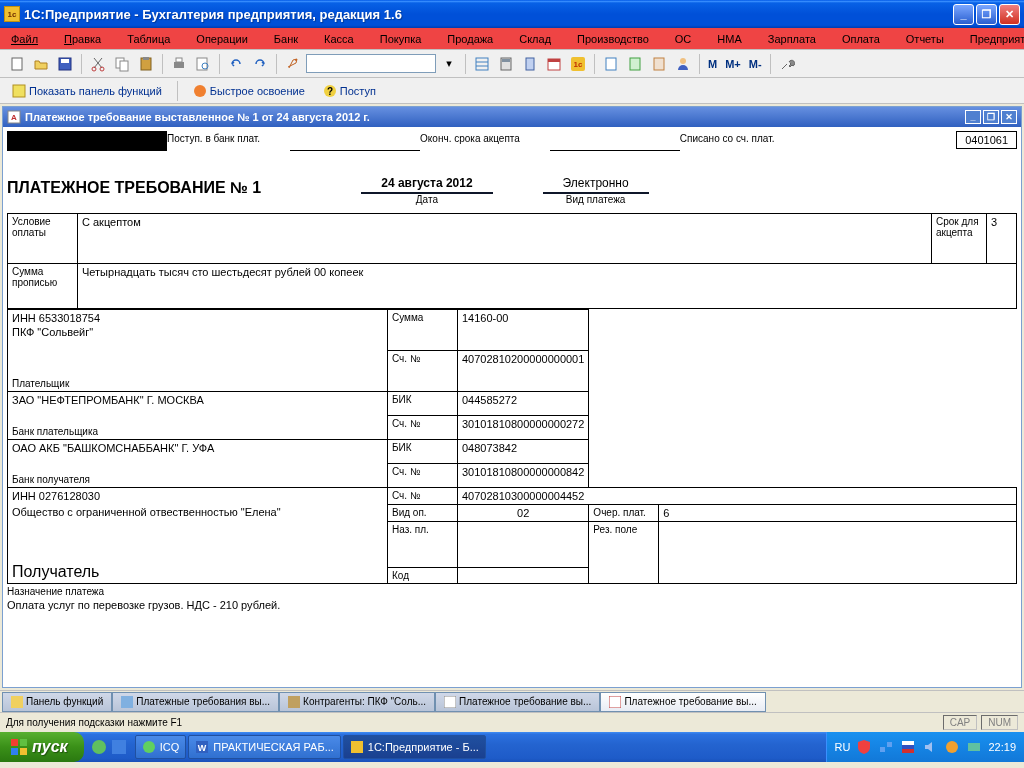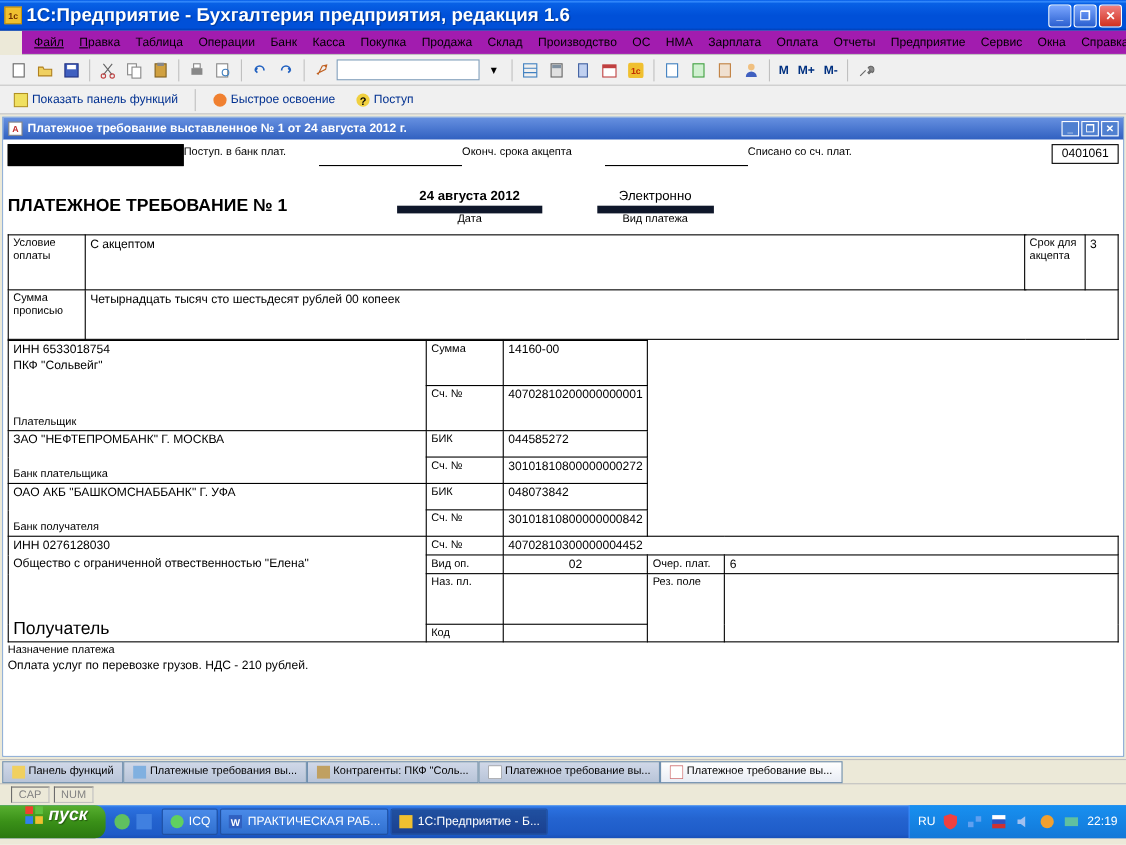--- a/index.html
+++ b/index.html
@@ -1,24 +1,24 @@
 <!DOCTYPE html>
 <html><head>
 <meta charset="utf-8">
 <style>
 * { margin: 0; padding: 0; box-sizing: border-box; }
 body { font-family: Tahoma, Arial, sans-serif; font-size: 11px; background: #ece9d8; overflow: hidden; width: 1024px; height: 768px; }
 .titlebar { background: linear-gradient(to bottom, #0058e6 0%, #3a90ff 6%, #0861e6 10%, #0050d8 50%, #0050d8 90%, #003cb0 100%); height: 28px; display: flex; align-items: center; padding: 0 4px; color: white; }
 .titlebar-icon { width: 16px; height: 16px; background: #f0c030; margin-right: 4px; border: 1px solid #c09010; font-size: 8px; display: flex; align-items: center; justify-content: center; color: #703000; font-weight: bold; }
-.titlebar-text { flex: 1; font-weight: bold; font-size: 17px; text-shadow: 1px 1px 1px rgba(0,0,0,0.3); }
+.titlebar-text { flex: 1; font-weight: bold; font-size: 13px; text-shadow: 1px 1px 1px rgba(0,0,0,0.3); }
 .window-buttons { display: flex; gap: 2px; }
 .win-btn { width: 21px; height: 21px; border: 1px solid #fff; border-radius: 3px; display: flex; align-items: center; justify-content: center; font-size: 11px; color: white; font-weight: bold; }
 .win-btn.min, .win-btn.max { background: linear-gradient(to bottom, #7ba7ff, #2a5fd0); }
 .win-btn.close { background: linear-gradient(to bottom, #f08080, #d03020); }
-.menubar { background: #a21caf; height: 22px; display: flex; align-items: center; padding: 0 6px; border-bottom: 1px solid #c0c0c0; gap: 4px; margin-left: 20px; }
+.menubar { background: #ef4444; height: 22px; display: flex; align-items: center; padding: 0 6px; border-bottom: 1px solid #c0c0c0; gap: 16px; }
 .menu-item { padding: 2px 5px; cursor: pointer; }
 .menu-item u { text-decoration: underline; }
 .toolbar { background: #f0f0f0; height: 28px; display: flex; align-items: center; padding: 0 6px; border-bottom: 1px solid #c0c0c0; gap: 2px; }
 .tb-sep { width: 1px; height: 20px; background: #c0c0c0; margin: 0 3px; }
 .tb-btn { width: 22px; height: 22px; display: flex; align-items: center; justify-content: center; border: 1px solid transparent; cursor: pointer; }
 .tb-input { height: 19px; border: 1px solid #7f9db9; background: white; padding: 0 3px; font-size: 11px; }
 .toolbar2 { background: #f0f0f0; height: 26px; display: flex; align-items: center; padding: 0 6px; border-bottom: 1px solid #c0c0c0; gap: 6px; }
 .link-btn { color: #003090; padding: 2px 6px; cursor: pointer; display: flex; align-items: center; gap: 3px; }
 .doc-window { margin: 2px; border: 1px solid #7ba0d0; background: white; }
 .doc-titlebar { background: linear-gradient(to bottom, #6690e0, #3060c0); height: 20px; display: flex; align-items: center; padding: 0 4px; color: white; font-weight: bold; }
@@ -27,34 +27,34 @@
 .doc-content { background: white; padding: 4px; height: 560px; overflow: auto; }
 .doc-form { font-size: 11px; }
 .top-row { display: flex; gap: 30px; margin-bottom: 2px; }
 .field-group { display: flex; flex-direction: row; }
 .field-box { border: 1px solid #000; height: 20px; min-width: 120px; background: white; }
 .field-box.black { background: #000; }
 .field-label { font-size: 10px; padding-top: 2px; }
 .form-title { font-size: 16px; font-weight: bold; margin: 8px 0; }
 .header-line { display: flex; align-items: flex-end; gap: 20px; margin-bottom: 8px; }
 .date-block { display: flex; flex-direction: column; align-items: center; }
-.date-val { border-bottom: 7px solid #0f172a; padding: 0 20px 2px; font-weight: bold; font-size: 12px; }
+.date-val { border-bottom: 2px solid #0f172a; padding: 0 20px 2px; font-weight: bold; font-size: 12px; }
 .date-lbl { font-size: 10px; }
 .main-table { border-collapse: collapse; width: 100%; }
 .main-table td { border: 1px solid #000; padding: 2px 4px; font-size: 11px; vertical-align: top; }
 .main-table .lbl { width: 70px; font-size: 10px; }
 .code-box { border: 1px solid #000; padding: 2px 8px; display: inline-block; }
 .tabs-bar { background: #ece9d8; height: 22px; display: flex; align-items: center; border-top: 1px solid #c0c0c0; padding: 0 2px; gap: 0; }
 .tab { height: 20px; padding: 2px 8px; background: linear-gradient(to bottom, #d0d8e8, #b8c4d8); border: 1px solid #7090b0; font-size: 10px; display: flex; align-items: center; gap: 3px; cursor: pointer; max-width: 170px; overflow: hidden; white-space: nowrap; justify-content: space-between; }
 .tab.active { background: linear-gradient(to bottom, #fff, #e8ecf4); }
 .statusbar { background: #ece9d8; height: 20px; display: flex; align-items: center; padding: 0 6px; border-top: 1px solid #c0c0c0; font-size: 10px; }
 .status-text { flex: 1; }
 .status-ind { border: 1px inset #c0c0c0; padding: 1px 6px; margin-left: 4px; color: #808080; }
 .taskbar { background: linear-gradient(to bottom, #3f8cf3 0%, #2b71e0 8%, #2464d0 40%, #1e5bc8 88%, #1850b8 100%); height: 30px; display: flex; align-items: center; }
-.start-btn { background: linear-gradient(to bottom, #58b030 0%, #3a9018 50%, #2a7810 100%); height: 30px; padding: 0 16px 0 22px; color: white; font-weight: bold; font-style: italic; font-size: 16px; display: flex; align-items: flex-start; border-radius: 0 10px 10px 0; cursor: pointer; text-shadow: 1px 1px 1px rgba(0,0,0,0.4); }
+.start-btn { background: linear-gradient(to bottom, #58b030 0%, #3a9018 50%, #2a7810 100%); height: 30px; padding: 0 16px 0 10px; color: white; font-weight: bold; font-style: italic; font-size: 16px; display: flex; align-items: center; border-radius: 0 10px 10px 0; cursor: pointer; text-shadow: 1px 1px 1px rgba(0,0,0,0.4); }
 .task-item { height: 24px; margin: 0 1px; padding: 0 6px; background: linear-gradient(to bottom, #4a8ae8, #3070d0); border: 1px solid #2050a0; color: white; font-size: 11px; display: flex; align-items: center; gap: 4px; cursor: pointer; max-width: 160px; overflow: hidden; white-space: nowrap; border-radius: 2px; }
 .task-item.active { background: linear-gradient(to bottom, #2050a0, #1a4090); }
 .tray { background: linear-gradient(to bottom, #1890f0, #1278d8); height: 30px; padding: 0 8px; display: flex; align-items: center; gap: 6px; color: white; font-size: 11px; margin-left: auto; border-left: 1px solid #3a90ff; }
 .tray-icon { width: 16px; height: 16px; }
 .qlaunch { display: flex; gap: 2px; padding: 0 6px; }
 .ql-icon { width: 18px; height: 18px; }
 svg { display: block; }
 </style>
 </head>
 <body>
@@ -408,20 +408,21 @@
     </div>
   <div class="tab active">
       <svg width="12" height="12">
         <rect width="12" height="12" fill="#fff" stroke="#c04040"></rect>
       </svg>
       <span>Платежное требование вы...</span>
     </div>
 </div>
 
 <div class="statusbar">
+  <div class="status-text">Для получения подсказки нажмите F1</div>
   <div class="status-ind">CAP</div>
   <div class="status-ind">NUM</div>
 </div>
 
 <div class="taskbar">
   <div class="start-btn">
     <svg width="18" height="18" style="margin-right:4px">
         <rect x="1" y="1" width="7" height="7" fill="#f04030"></rect>
         <rect x="10" y="1" width="7" height="7" fill="#60c040"></rect>
         <rect x="1" y="10" width="7" height="7" fill="#3080f0"></rect>

